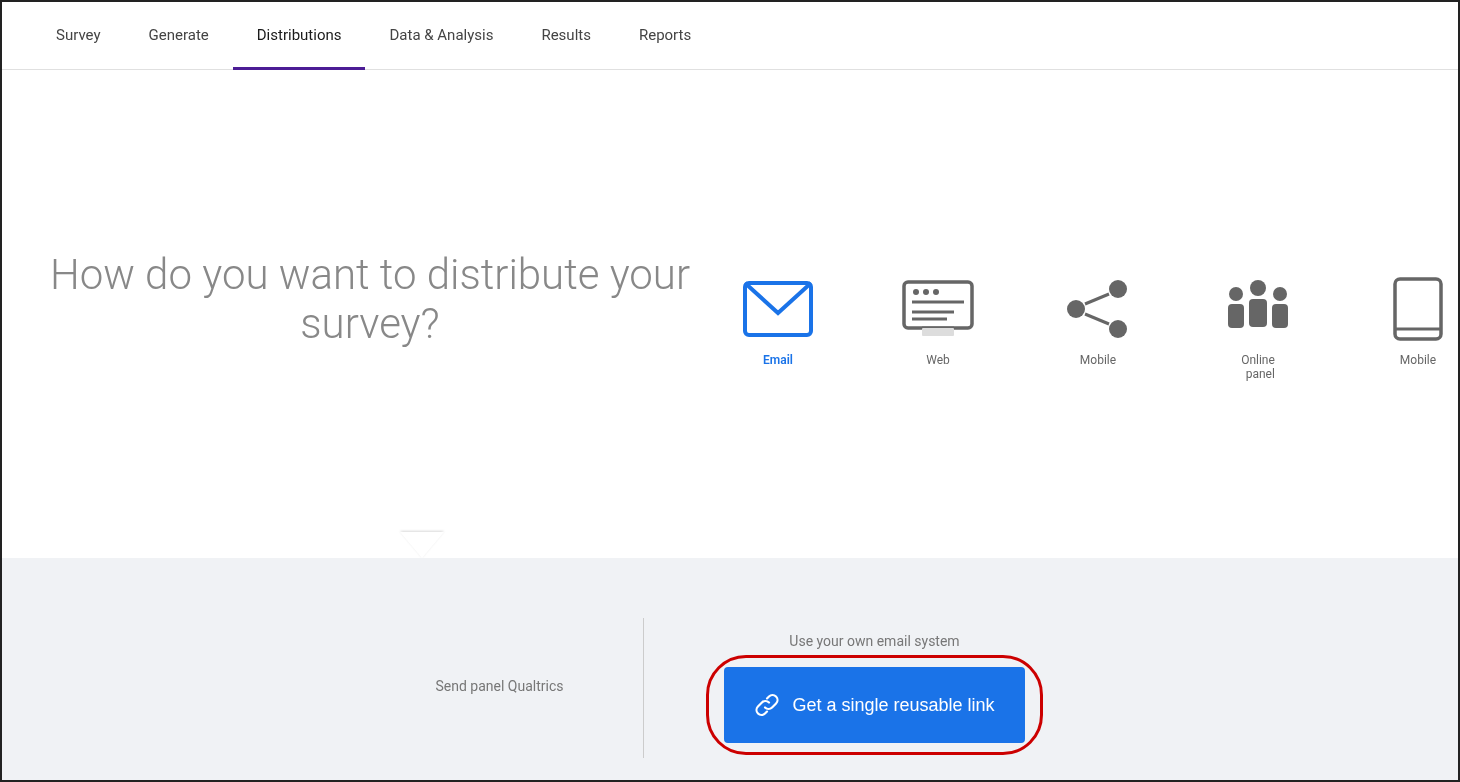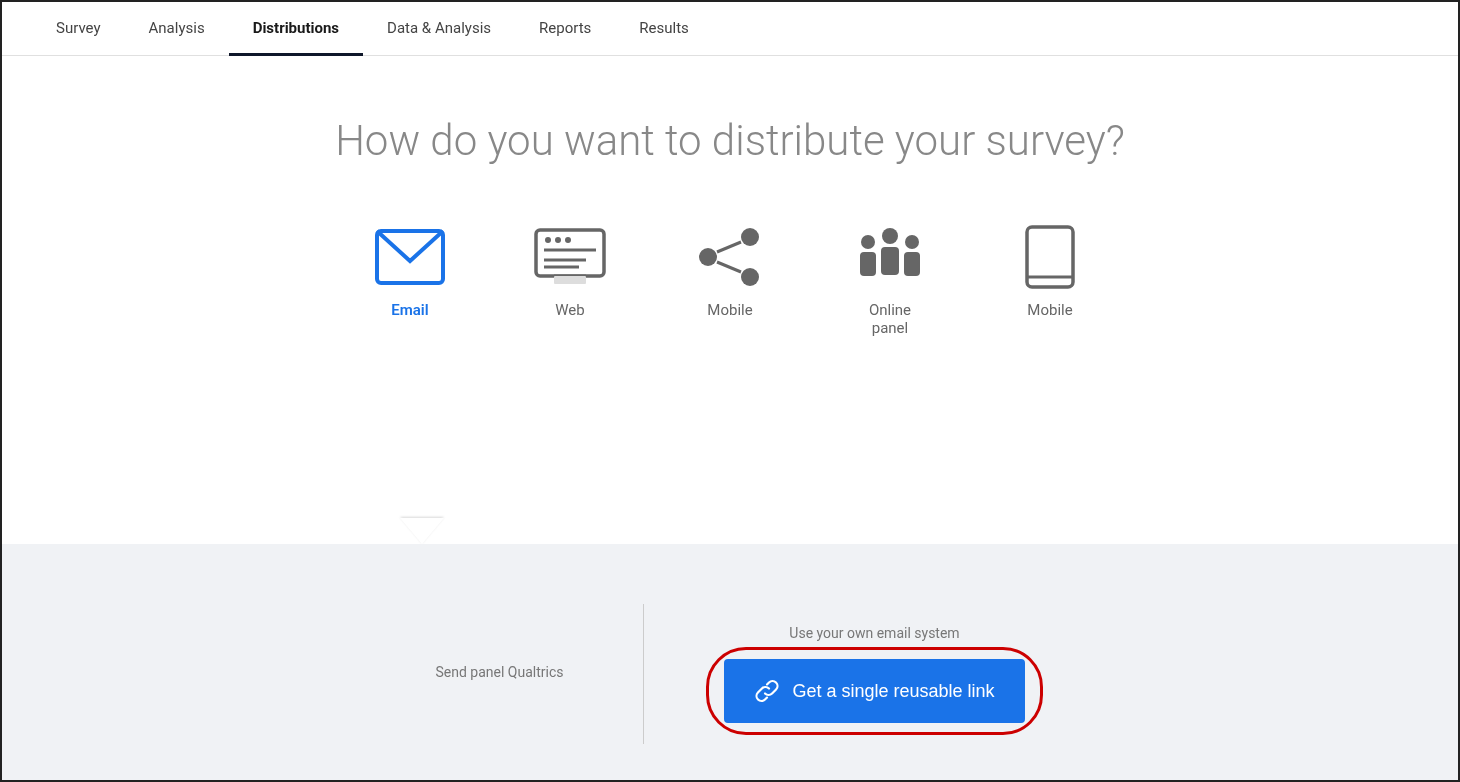--- a/index.html
+++ b/index.html
@@ -11,46 +11,45 @@
       overflow: hidden;
       border: 2px solid #222;
     }
 
     
     .top-nav {
       display: flex;
       align-items: stretch;
       border-bottom: 1px solid #e0e0e0;
       background: #fff;
-      height: 54px;
+      height: 68px;
       padding: 0 30px;
     }
     .nav-item {
       display: flex;
       align-items: center;
       padding: 0 24px;
       font-size: 15px;
       color: #444;
       cursor: pointer;
       position: relative;
       text-decoration: none;
       border-bottom: 3px solid transparent;
       margin-bottom: -1px;
     }
     .nav-item.active {
       color: #1a1a1a;
-      font-weight: 700;
-      border-bottom: 3px solid #0f172a;
+      font-weight: 400;
+      border-bottom: 3px solid #4c1d95;
     }
 
     
     .main-content {
       background: #fff;
       display: flex;
-      flex-direction: column;
       align-items: center;
       padding-top: 60px;
       height: calc(782px - 64px - 260px);
     }
 
     .headline {
       font-size: 42px;
       color: #888;
       font-weight: 300;
       text-align: center;
@@ -75,23 +74,23 @@
 
     .dist-option .icon-box {
       width: 80px;
       height: 64px;
       display: flex;
       align-items: center;
       justify-content: center;
     }
 
     .dist-option .label {
-      font-size: 15px;
+      font-size: 12px;
       color: #666;
-      text-align: center;
+      text-align: right;
     }
     .dist-option.selected .label {
       color: #1a73e8;
       font-weight: 600;
     }
 
     
     .email-icon {
       width: 70px;
       height: 56px;
@@ -129,21 +128,21 @@
       margin-bottom: 4px;
       text-align: center;
     }
 
     .btn-primary {
       background: #1a73e8;
       color: #fff;
       border: none;
       border-radius: 4px;
       padding: 0 30px;
-      height: 64px;
+      height: 76px;
       font-size: 18px;
       cursor: pointer;
       display: flex;
       align-items: center;
       gap: 12px;
       min-width: 260px;
       justify-content: center;
     }
 
     
@@ -160,25 +159,25 @@
       border: 3px solid #cc0000;
       border-radius: 40px;
       pointer-events: none;
     }
   </style>
 </head>
 <body>
 
 <nav class="top-nav">
   <a class="nav-item">Survey</a>
-  <a class="nav-item">Analysis</a>
+  <a class="nav-item">Generate</a>
   <a class="nav-item active">Distributions</a>
   <a class="nav-item">Data &amp; Analysis</a>
+  <a class="nav-item">Results</a>
   <a class="nav-item">Reports</a>
-  <a class="nav-item">Results</a>
 </nav>
 
 <div class="main-content">
   <h1 class="headline">How do you want to distribute your survey?</h1>
 
   <div class="distribution-options">
 
     <div class="dist-option selected">
       <div class="icon-box">
         <svg class="email-icon" viewBox="0 0 70 56" fill="none" xmlns="http://www.w3.org/2000/svg">

